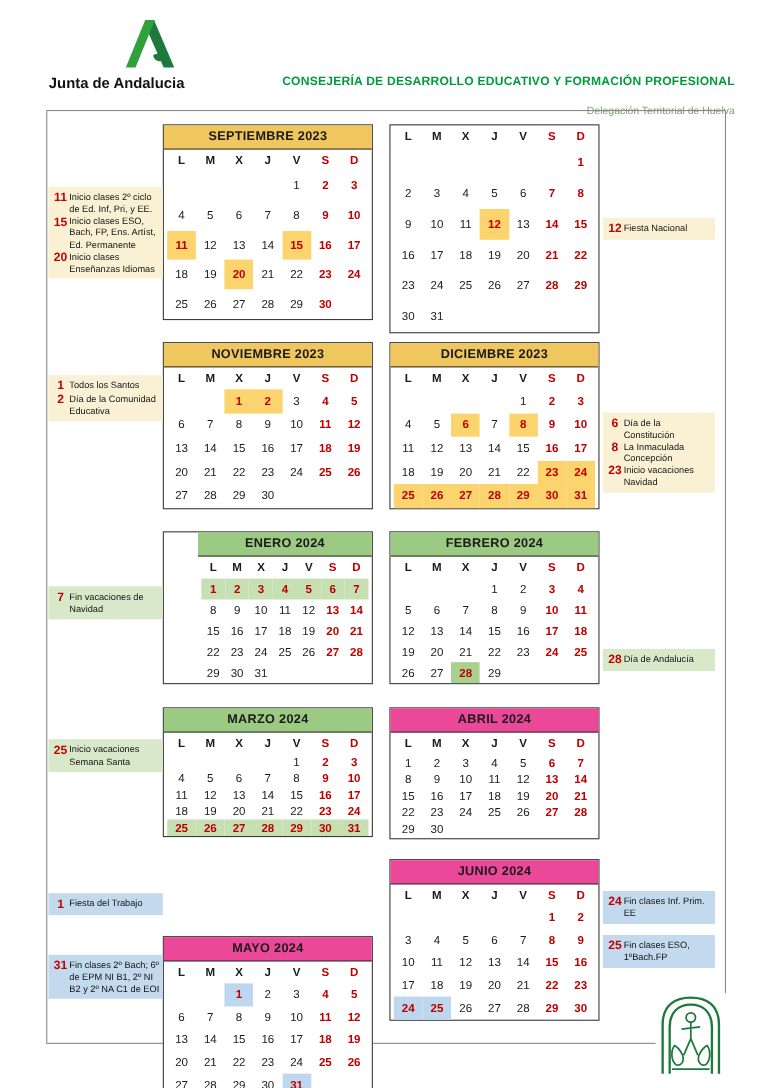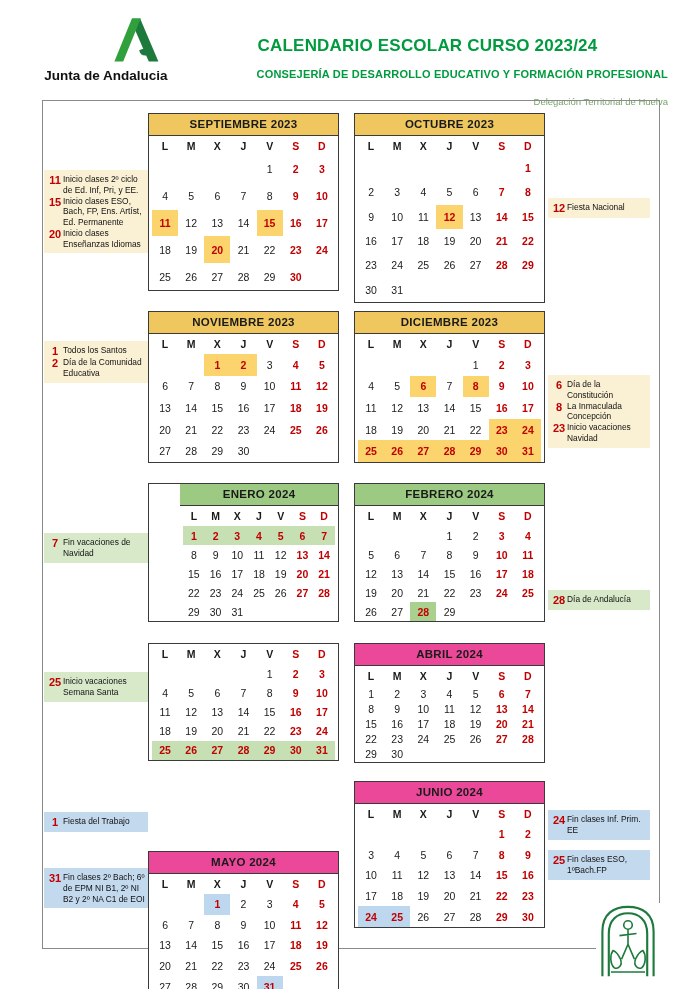--- a/index.html
+++ b/index.html
@@ -86,21 +86,20 @@
 <body>
 
 <div class="page">
 
   <svg class="logo-a" viewBox="0 0 60 60">
     <path d="M35 4 L58 58 L46 58 L28 17 Z" fill="#1d7a3c"></path>
     <path d="M25 4 L36 4 L14 58 L3 58 Z" fill="#2fa03c"></path>
     <path d="M34 44 C42 40 46 44 45 50 C40 52 35 50 34 44 Z" fill="#1d7a3c"></path>
   </svg>
   <div class="logo-text">Junta de Andalucia</div>
-  <h1 class="title" style="margin:0;font-weight:bold;">CALENDARIO ESCOLAR CURSO 2023/24</h1>
   <div class="sub1">CONSEJERÍA DE DESARROLLO EDUCATIVO Y FORMACIÓN PROFESIONAL</div>
   <div class="sub2">Delegación Territorial de Huelva</div>
 
   <div class="frame"></div>
 
   <div id="months-layer">
       <div class="month theme-gold month-sep">
         <div class="month-header">SEPTIEMBRE 2023</div>
         <div class="weekrow weekday-row">
           <span class="cell wd">L</span>
@@ -153,21 +152,20 @@
             <span class="cell day">26</span>
             <span class="cell day">27</span>
             <span class="cell day">28</span>
             <span class="cell day">29</span>
             <span class="cell day red bold">30</span>
             <span class="cell day"></span>
           </div>
         </div>
       </div>
       <div class="month theme-gold month-oct">
-        <div class="month-header">OCTUBRE 2023</div>
         <div class="weekrow weekday-row">
           <span class="cell wd">L</span>
           <span class="cell wd">M</span>
           <span class="cell wd">X</span>
           <span class="cell wd">J</span>
           <span class="cell wd">V</span>
           <span class="cell wd red">S</span>
           <span class="cell wd red">D</span>
         </div>
         <div class="weeks" style="grid-template-rows: repeat(6, 1fr);">
@@ -457,20 +455,21 @@
             <span class="cell day">27</span>
             <span class="cell day hl-green-dark red bold">28</span>
             <span class="cell day">29</span>
             <span class="cell day"></span>
             <span class="cell day"></span>
             <span class="cell day"></span>
           </div>
         </div>
       </div>
       <div class="month theme-green month-mar">
+        <div class="month-header">MARZO 2024</div>
         <div class="weekrow weekday-row">
           <span class="cell wd">L</span>
           <span class="cell wd">M</span>
           <span class="cell wd">X</span>
           <span class="cell wd">J</span>
           <span class="cell wd">V</span>
           <span class="cell wd red">S</span>
           <span class="cell wd red">D</span>
         </div>
         <div class="weeks" style="grid-template-rows: repeat(5, 1fr);">

